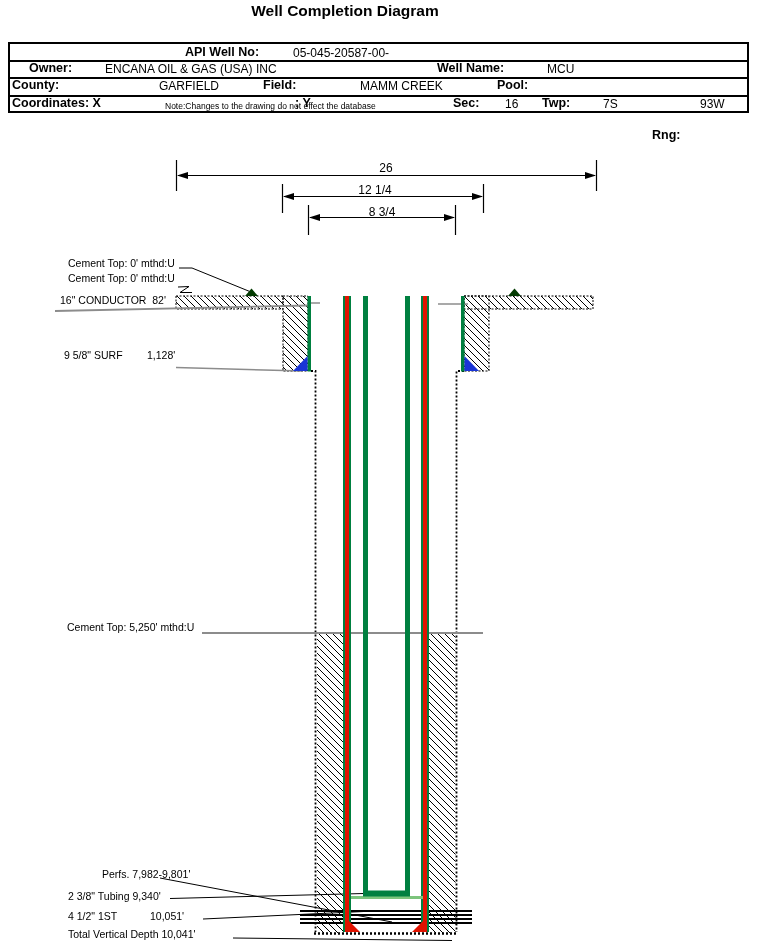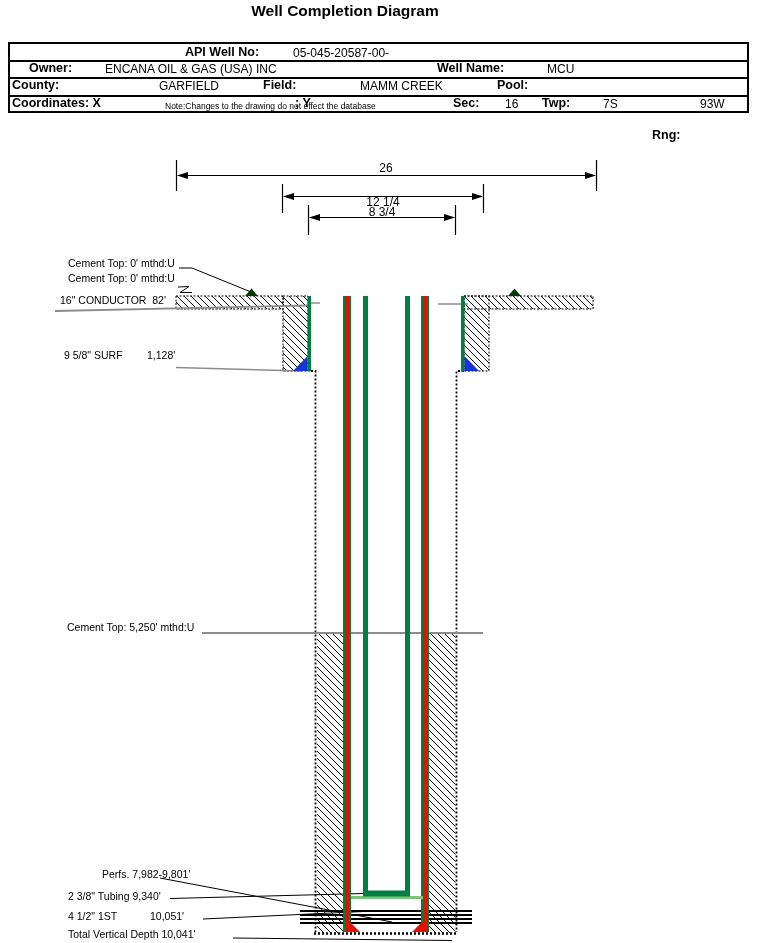--- a/index.html
+++ b/index.html
@@ -51,21 +51,21 @@
     <div class="abs hv" style="left:495px;top:53px;">16</div>
     <div class="abs hl" style="left:532px;top:52px;">Twp:</div>
     <div class="abs hv" style="left:593px;top:53px;">7S</div>
     <div class="abs hl" style="left:642px;top:52px;margin-top:32px;">Rng:</div>
     <div class="abs hv" style="left:690px;top:53px;">93W</div>
   </div>
 
   <div class="abs ctr note" style="left:165px;top:101px;width:200px;">Note:Changes to the drawing do not effect the database</div>
 
   <div class="abs ctr dim-lbl" style="left:336px;top:161px;width:100px;">26</div>
-  <div class="abs ctr dim-lbl" style="left:333px;top:183px;width:100px;margin-top:12px;">12 1/4</div>
+  <div class="abs ctr dim-lbl" style="left:325px;top:183px;width:100px;">12 1/4</div>
   <div class="abs ctr dim-lbl" style="left:332px;top:205px;width:100px;">8 3/4</div>
 
   <svg width="759" height="943" viewBox="0 0 759 943">
     <defs>
       <pattern id="hatch" width="7" height="7" patternUnits="userSpaceOnUse">
         <path d="M-1,-1 L8,8" stroke="#000" stroke-width="1" fill="none"></path>
         <path d="M-4.5,2.5 L4.5,11.5" stroke="#000" stroke-width="1" fill="none"></path>
       </pattern>
     </defs>
 

